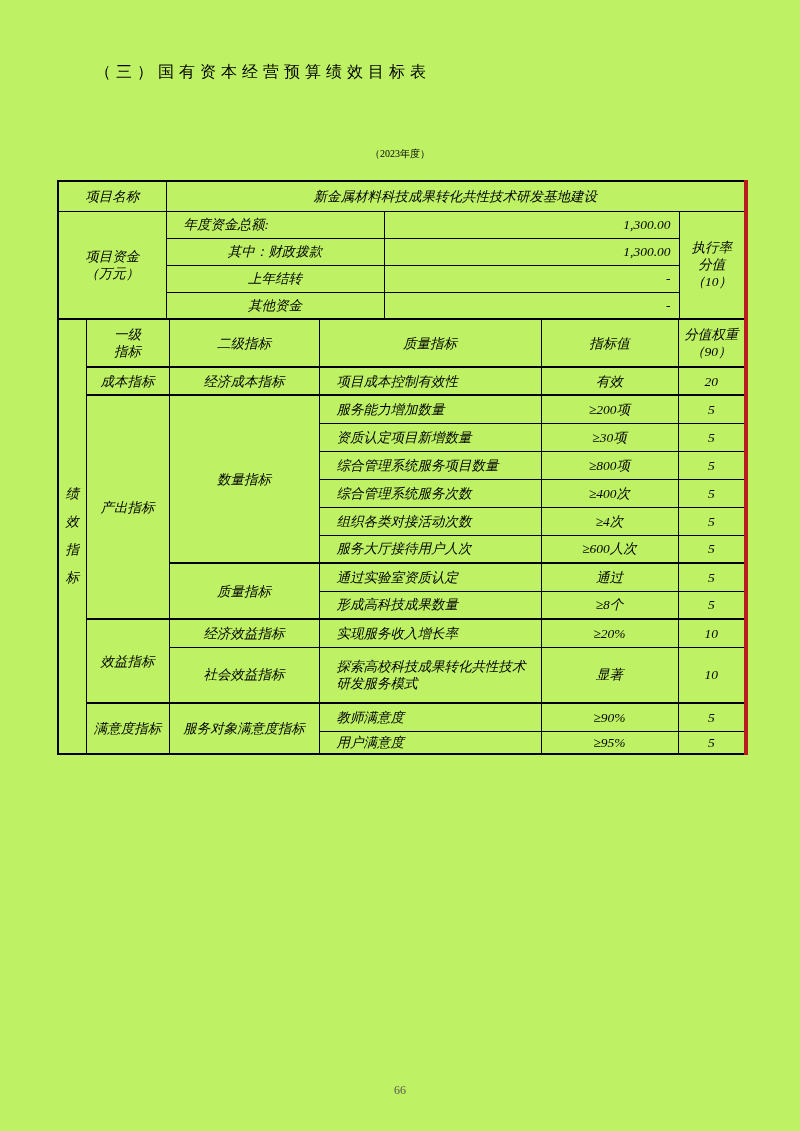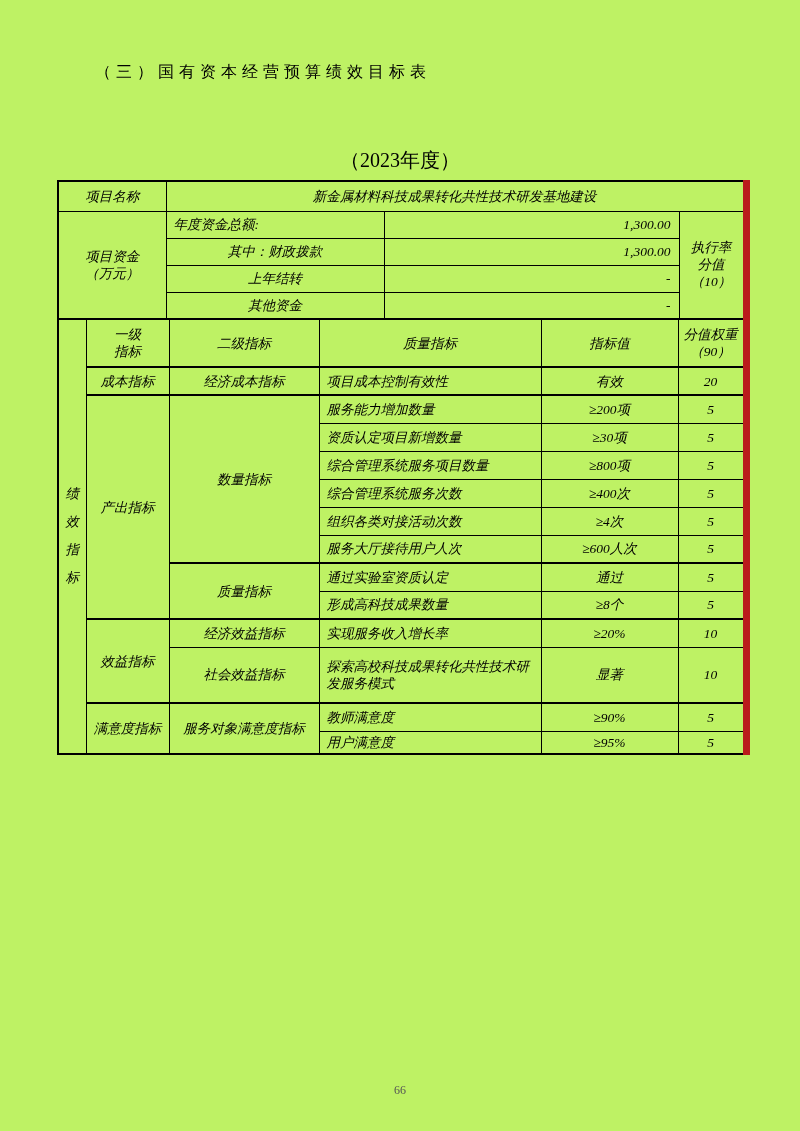--- a/index.html
+++ b/index.html
@@ -16,41 +16,41 @@
     font-size:16px; letter-spacing:5px;
   }
   .doc-title {
     position:absolute; left:0; top:106px; width:100%;
     text-align:center;
     font-family:"Liberation Sans", sans-serif;
     font-weight:bold; font-size:21px; letter-spacing:2px;
   }
   .doc-subtitle {
     position:absolute; left:0; top:147px; width:100%;
-    text-align:center; font-size:20px;
+    text-align:center; font-size:10px;
   }
   .tables { position:absolute; left:57px; top:180px; width:688px;font-style:italic; }
   table {
     border-collapse:collapse; table-layout:fixed;
     width:688px; empty-cells:show;
   }
   table + table { margin-top:-1px; }
   table.goal-table, table.ind-table { margin-top:-2px; }
   td {
     border:1px solid #000;
     font-size:13.5px; line-height:17px;
     padding:2px 4px;
     text-align:center; vertical-align:middle;
     overflow:hidden;
   }
   .bt2 { border-top:2px solid #000; }
   .bb2 { border-bottom:2px solid #000; }
   .bl2 { border-left:2px solid #000; }
-  .br2 { border-right:7px solid #b91c1c; }
-  .al { text-align:left; padding-left:7px; }
+  .br2 { border-right:4px solid #b91c1c; }
+  .al { text-align:left; padding-left:17px; }
   .ar { text-align:right; padding-right:8px; }
   .pre { white-space:pre-line; }
   .vtext { width:16px; margin:0 auto; word-break:break-all; text-align:center; }
   .vtext.goal { line-height:24px; }
   .vtext.perf { line-height:28px; }
   .goal-text {
     text-align:justify; text-align-last:left;
     font-size:14px; line-height:22px;
     padding:4px 10px;
   }

